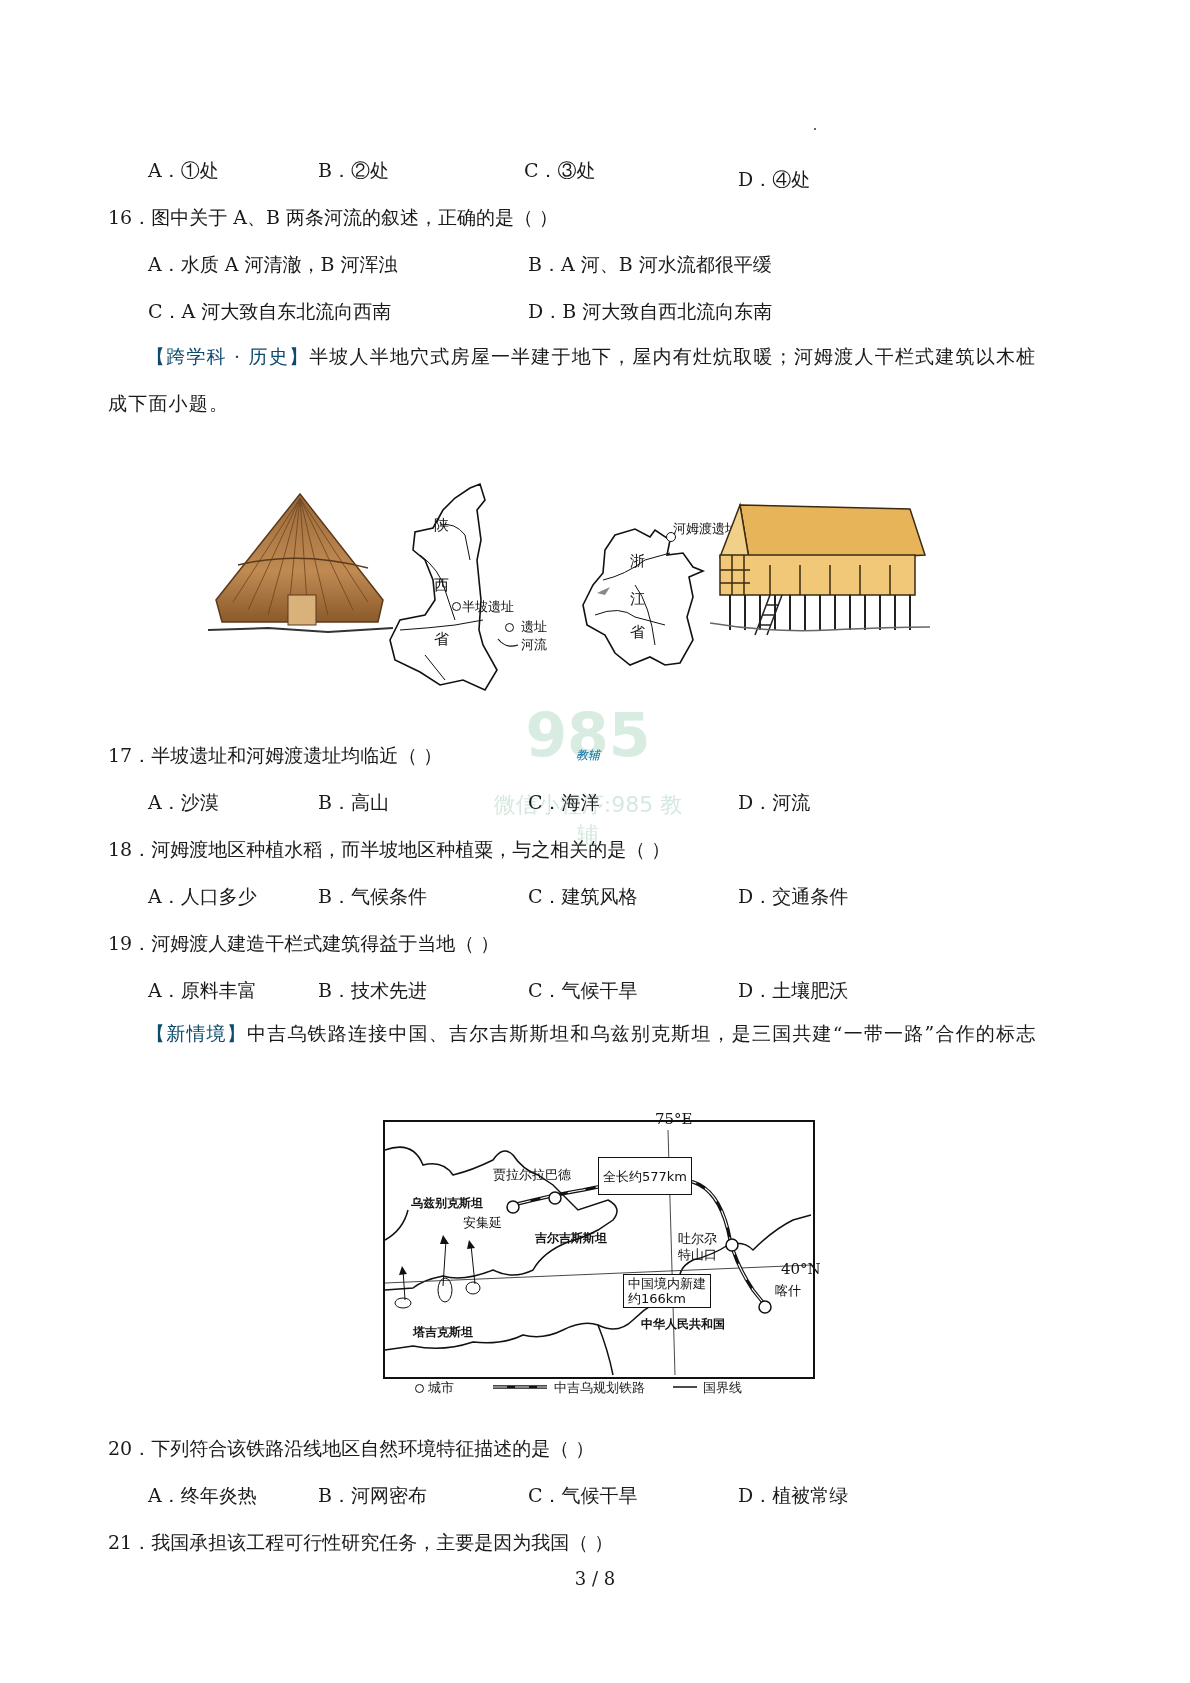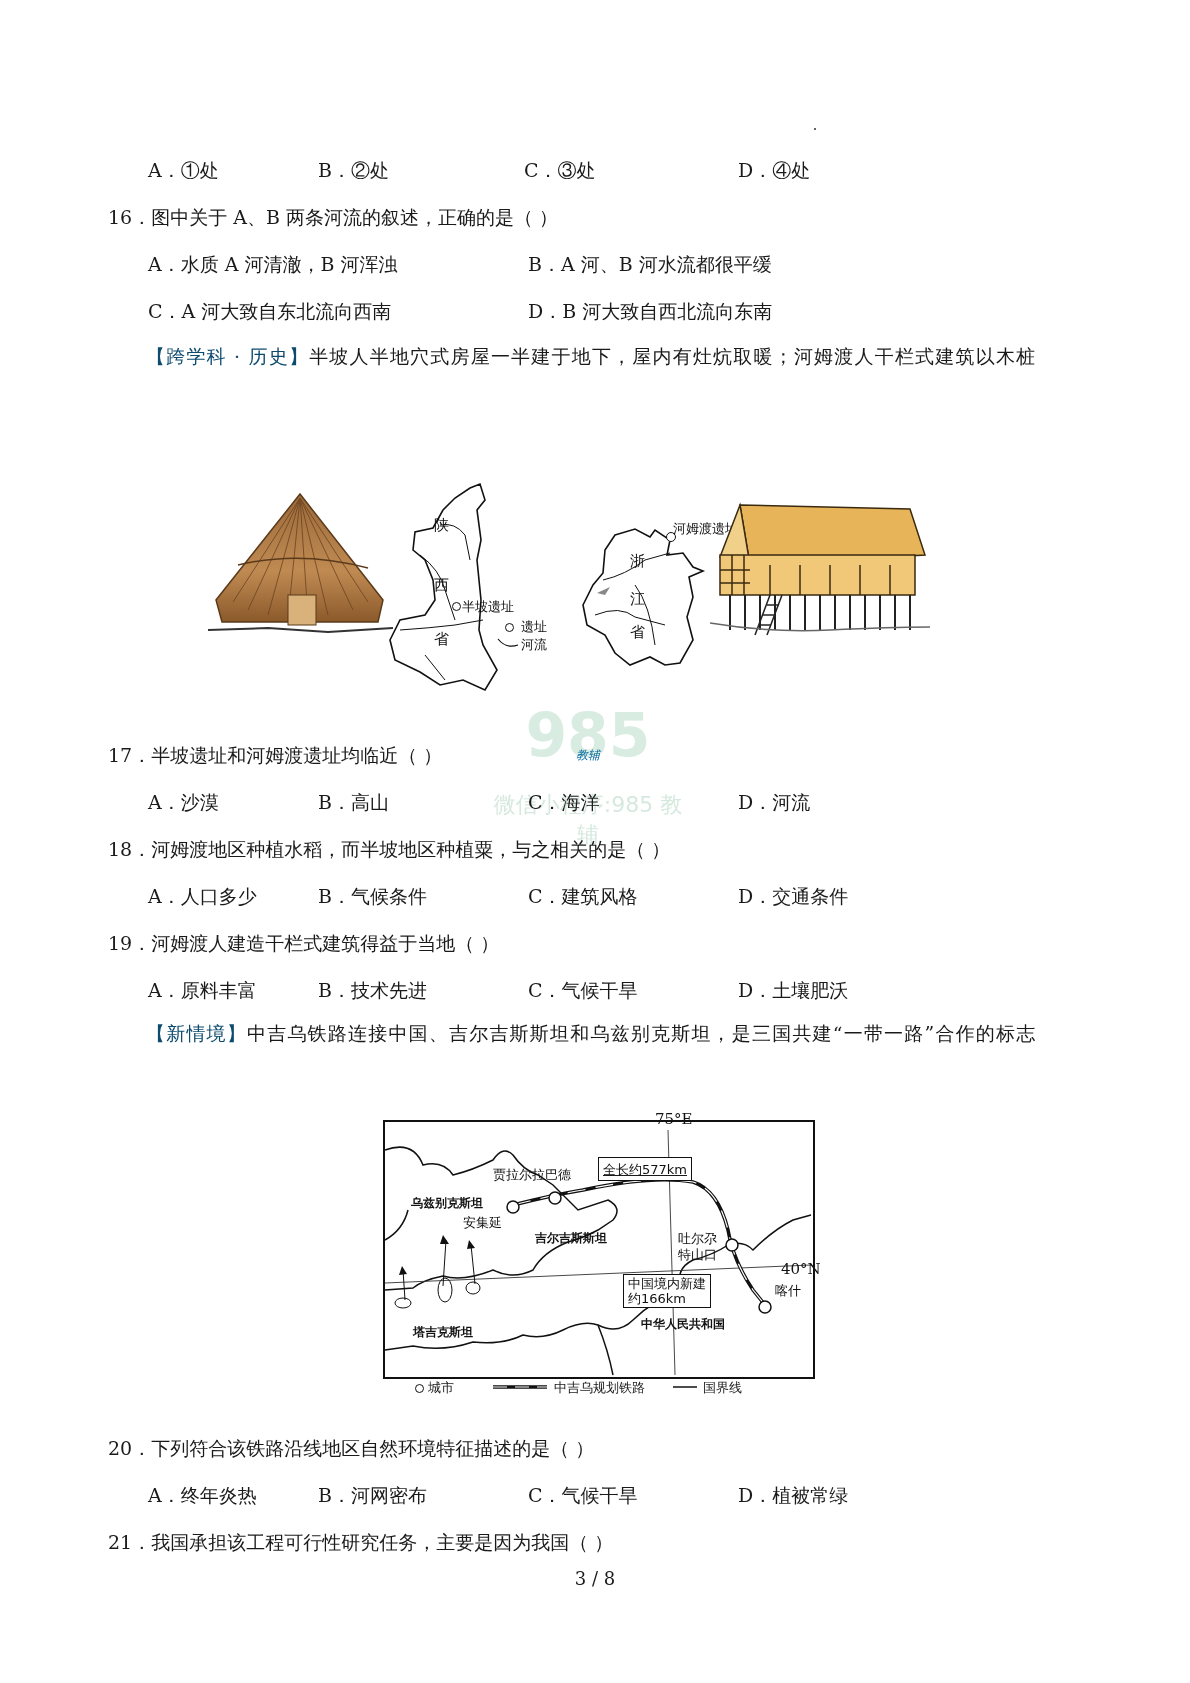--- a/index.html
+++ b/index.html
@@ -26,31 +26,32 @@
 </style>
 </head>
 <body>
 
 <div class="dot"></div>
 
 <div>
   <div class="opt" style="left:148px;top:158px;"><span>A．</span><span>①处</span></div>
   <div class="opt" style="left:318px;top:158px;"><span>B．</span><span>②处</span></div>
   <div class="opt" style="left:524px;top:158px;"><span>C．</span><span>③处</span></div>
-  <div class="opt" style="left:738px;top:158px;"><span>D．</span><span>④处</span></div>
+  <div class="opt" style="left:738px;top:167px;"><span>D．</span><span>④处</span></div>
 </div>
 
 <div class="line" style="left:108px;top:205px;">16．图中关于 A、B 两条河流的叙述，正确的是（    ）</div>
 <div class="opt" style="left:148px;top:252px;"><span>A．</span><span>水质 A 河清澈，B 河浑浊</span></div>
 <div class="opt" style="left:528px;top:252px;"><span>B．</span><span>A 河、B 河水流都很平缓</span></div>
 <div class="opt" style="left:148px;top:299px;"><span>C．</span><span>A 河大致自东北流向西南</span></div>
 <div class="opt" style="left:528px;top:299px;"><span>D．</span><span>B 河大致自西北流向东南</span></div>
 
 <div class="para" style="top:333px;">
   <div><span class="indent"></span><span class="tag">【跨学科 · 历史】</span><span>半坡人半地穴式房屋一半建于地下，屋内有灶炕取暖；河姆渡人干栏式建筑以木桩</span></div>
+  <div>成下面小题。</div>
 </div>
 
 <div class="abs" style="left:190px;top:480px;width:820px;height:240px;">
 
   <svg class="abs" style="left:18px;top:10px;" width="185" height="150">
     <defs>
       <linearGradient id="thatch" x1="0" y1="0" x2="0" y2="1">
         <stop offset="0" stop-color="#9a6a3a"></stop>
         <stop offset="0.6" stop-color="#c08a52"></stop>
         <stop offset="1" stop-color="#8b5a2b"></stop>
@@ -193,21 +194,21 @@
     <path d="M60 166 L63 120" stroke="#111"></path>
       <path d="M60 115 L57 124 L66 124 Z" fill="#111"></path>
     <path d="M92 164 L88 125" stroke="#111"></path>
       <path d="M86 120 L84 129 L92 128 Z" fill="#111"></path>
     <path d="M22 180 L20 150" stroke="#111"></path>
       <path d="M19 146 L16 155 L24 154 Z" fill="#111"></path>
     <ellipse cx="62" cy="170" rx="7" ry="12" fill="none" stroke="#111"></ellipse>
     <ellipse cx="90" cy="168" rx="7" ry="6" fill="none" stroke="#111"></ellipse>
     <ellipse cx="20" cy="183" rx="8" ry="5" fill="none" stroke="#111"></ellipse>
   </svg>
-  <div class="abs" style="left:215px;top:45px;border:1px solid #111;background:#fff;padding:1px 4px;text-decoration:underline;"><span class="maplabel sm" style="position:static;">全长约577km</span></div>
+  <div class="abs" style="left:215px;top:45px;border:1px solid #111;background:#fff;padding:8px 4px;"><span class="maplabel sm" style="position:static;">全长约577km</span></div>
   <div class="maplabel" style="left:272px;top:-2px;font-family:'DejaVu Serif',serif;">75°E</div>
   <div class="maplabel" style="left:398px;top:148px;font-family:'DejaVu Serif',serif;">40°N</div>
   <div class="maplabel sm" style="left:110px;top:54px;">贾拉尔拉巴德</div>
   <div class="maplabel bold" style="left:28px;top:83px;">乌兹别克斯坦</div>
   <div class="maplabel sm" style="left:80px;top:102px;">安集延</div>
   <div class="maplabel bold" style="left:152px;top:118px;">吉尔吉斯斯坦</div>
   <div class="maplabel sm" style="left:295px;top:118px;">吐尔尕</div>
   <div class="maplabel sm" style="left:295px;top:134px;">特山口</div>
   <div class="abs" style="left:240px;top:162px;border:1px solid #111;background:#fff;padding:1px 4px;line-height:15px;">
     <div class="maplabel sm" style="position:static;">中国境内新建</div>

